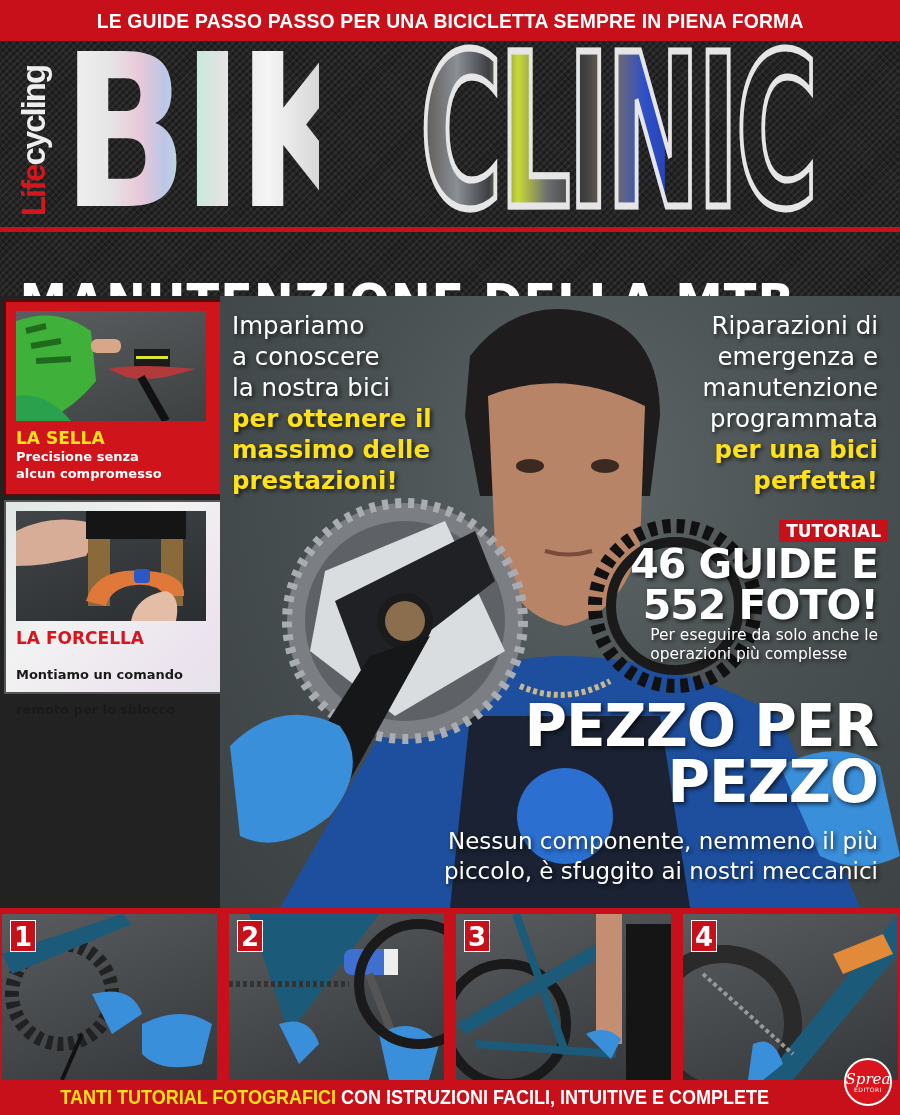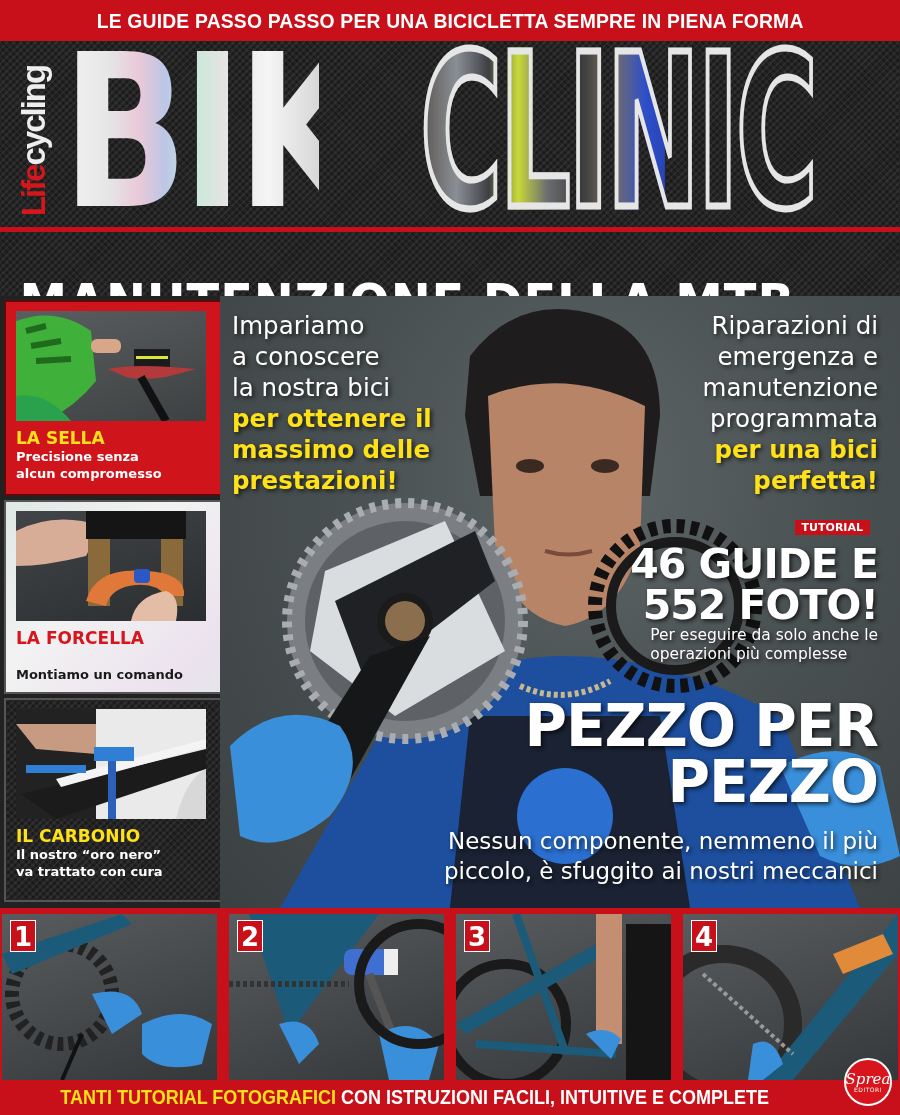--- a/index.html
+++ b/index.html
@@ -84,22 +84,22 @@
   .hero {
     position: absolute; left: 220px; top: 296px; width: 680px; height: 612px; overflow: hidden;
     background: radial-gradient(ellipse at 55% 30%, #5e6566 0%, #4a5152 45%, #3b4142 100%);
   }
   .hero-shape { position: absolute; }
   .hero-text { position: absolute; color: #fff; text-shadow: 2px 2px 4px rgba(0,0,0,0.7); font-family: "DejaVu Sans", sans-serif; }
   .hl-left { left: 12px; top: 14px; width: 240px; font-size: 24.5px; line-height: 31px; }
   .hl-left .y, .hl-right .y { color: #ffe11a; font-weight: bold; }
   .hl-right { right: 22px; top: 14px; width: 240px; font-size: 24.5px; line-height: 31px; text-align: right; }
   .tutorial-badge {
-    position: absolute; right: 30px; top: 224px; background: #c8101a; color: #fff;
-    font-family: "DejaVu Sans", sans-serif; font-weight: bold; font-size: 11px; padding: 1px 7px;
+    position: absolute; right: 12px; top: 224px; background: #c8101a; color: #fff;
+    font-family: "DejaVu Sans", sans-serif; font-weight: bold; font-size: 17px; padding: 1px 7px;
   }
   .guide-head { right: 22px; top: 248px; text-align: right; font-weight: bold; font-size: 41px; line-height: 41px; letter-spacing: -1px; }
   .guide-sub { right: 22px; top: 330px; text-align: left; font-size: 15.5px; line-height: 19px; }
   .pezzo-head { right: 22px; top: 402px; text-align: right; font-weight: bold; font-size: 58px; line-height: 56px; letter-spacing: -1px; }
   .pezzo-sub { right: 22px; top: 530px; text-align: right; font-size: 23px; line-height: 30px; width: 620px; }
 
   
   .bottom { position: absolute; left: 0; top: 908px; width: 900px; height: 207px; background: #c8101a; }
   .step { position: absolute; top: 6px; width: 215px; height: 166px; overflow: hidden; background: linear-gradient(160deg, #595c5f, #35383a); }
   .step-num {
@@ -172,37 +172,20 @@
         <path d="M70 90 Q80 55 130 60 Q170 62 168 85 L150 85 Q140 72 120 74 Q95 76 90 95 Z" fill="#e0783a"></path>
         <rect x="118" y="58" width="16" height="14" rx="4" fill="#2a58c4"></rect>
         <path d="M115 110 Q120 85 150 80 Q165 85 160 110 Z" fill="#e4bda6"></path>
       </svg>
     </div>
     <div class="card-title">LA FORCELLA</div>
     <div class="card-desc">Montiamo un comando</div>
     <div class="card-desc">remoto per lo sblocco</div>
   </div>
 
-  <div class="side-card card-carbonio carbon">
-    <div class="photo" style="background:#eaeaea;">
-      <svg width="190" height="110" viewBox="0 0 190 110">
-        <rect x="0" y="0" width="80" height="110" fill="#222"></rect>
-        <path d="M0 15 L80 15 L80 45 L20 40 Z" fill="#c79a82"></path>
-        <path d="M5 85 L190 40 L190 60 L40 110 Z" fill="#1b1b1b"></path>
-        <path d="M40 70 L190 30 L190 38 L45 78 Z" fill="#f4f4f4"></path>
-        <rect x="78" y="38" width="40" height="14" fill="#2f7fd6"></rect>
-        <rect x="10" y="56" width="60" height="8" fill="#2f7fd6"></rect>
-        <rect x="92" y="52" width="8" height="58" fill="#2b5fb8"></rect>
-        <path d="M160 110 Q170 70 190 60 L190 110 Z" fill="#d8d8d8"></path>
-      </svg>
-    </div>
-    <div class="card-title">IL CARBONIO</div>
-    <div class="card-desc">Il nostro “oro nero”</div>
-    <div class="card-desc">va trattato con cura</div>
-  </div>
 </div>
 
 <div class="hero">
   <svg class="hero-shape" width="680" height="612" viewBox="0 0 680 612">
 
     <path d="M250 60 Q300 -5 380 20 Q440 40 440 120 L430 200 L260 200 L245 120 Z" fill="#1e1c1c"></path>
 
     <path d="M268 100 Q345 70 425 110 L420 250 Q400 320 345 330 Q290 320 275 250 Z" fill="#b88468"></path>
     <ellipse cx="310" cy="170" rx="14" ry="7" fill="#3a2a22"></ellipse>
     <ellipse cx="385" cy="170" rx="14" ry="7" fill="#3a2a22"></ellipse>

